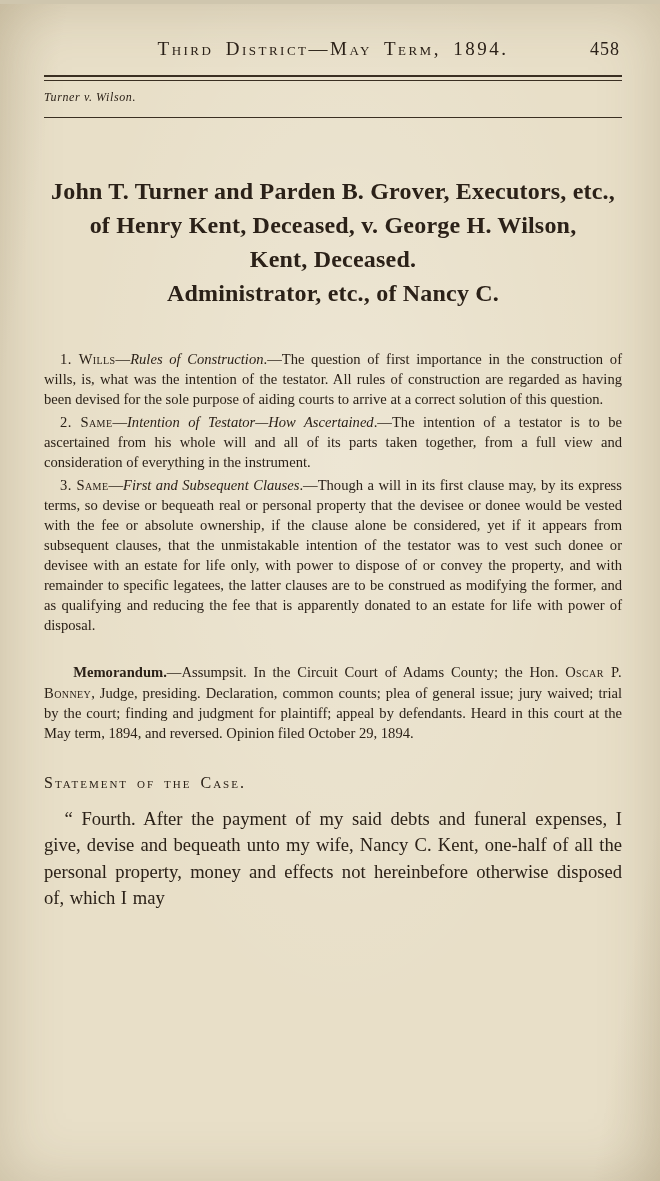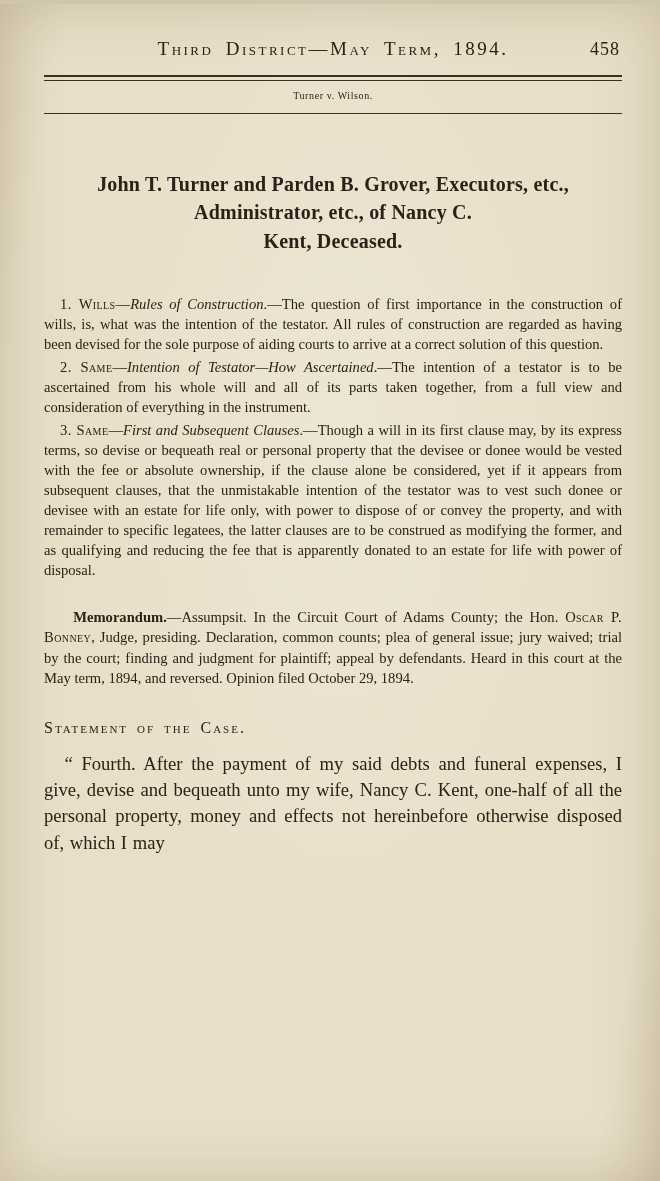--- a/index.html
+++ b/index.html
@@ -44,34 +44,35 @@
     letter-spacing: 1px;
   }
   .rule-double {
     margin-top: 11px;
     height: 3px;
     border-top: 2.6px solid #3a2f22;
     border-bottom: 1px solid #3a2f22;
   }
   .caption {
     margin-top: 9px;
-    text-align: center;
-    font-size: 10px;
+    text-align: left;
+    font-size: 12px;
     letter-spacing: 0.6px;
+    font-style: italic;
   }
   .rule-single {
     margin-top: 12px;
     border-top: 1.6px solid #3a2f22;
   }
   
   .case-title {
     margin-top: 56px;
     text-align: center;
     font-weight: 700;
-    font-size: 20px;
+    font-size: 24px;
     line-height: 1.42;
     letter-spacing: 0.2px;
   }
   
   .headnotes {
     margin-top: 40px;
   }
   .headnote {
     margin: 0 0 3px 0;
     font-size: 14.6px;
@@ -121,22 +122,23 @@
   </div>
 
   <div class="rule-double"></div>
 
   <div class="caption">Turner v. Wilson.</div>
 
   <div class="rule-single"></div>
 
   <div class="case-title">
     <div>John T. Turner and Parden B. Grover, Executors, etc.,</div>
+    <div>of Henry Kent, Deceased, v. George H. Wilson,</div>
+    <div>Kent, Deceased.</div>
     <div>Administrator, etc., of Nancy C.</div>
-    <div>Kent, Deceased.</div>
   </div>
 
   <div class="headnotes">
 
     <p class="headnote"><span class="hn-num">1.</span>
       <span class="sc">Wills</span><span>—</span><span class="it">Rules of Construction</span><span>.—The question of first importance in the construction of wills, is, what was the intention of the testator. All rules of construction are regarded as having been devised for the sole purpose of aiding courts to arrive at a correct solution of this question.</span></p>
 
     <p class="headnote"><span class="hn-num">2.</span>
       <span class="sc">Same</span><span>—</span><span class="it">Intention of Testator—How Ascertained</span><span>.—The intention of a testator is to be ascertained from his whole will and all of its parts taken together, from a full view and consideration of everything in the instrument.</span></p>
 

